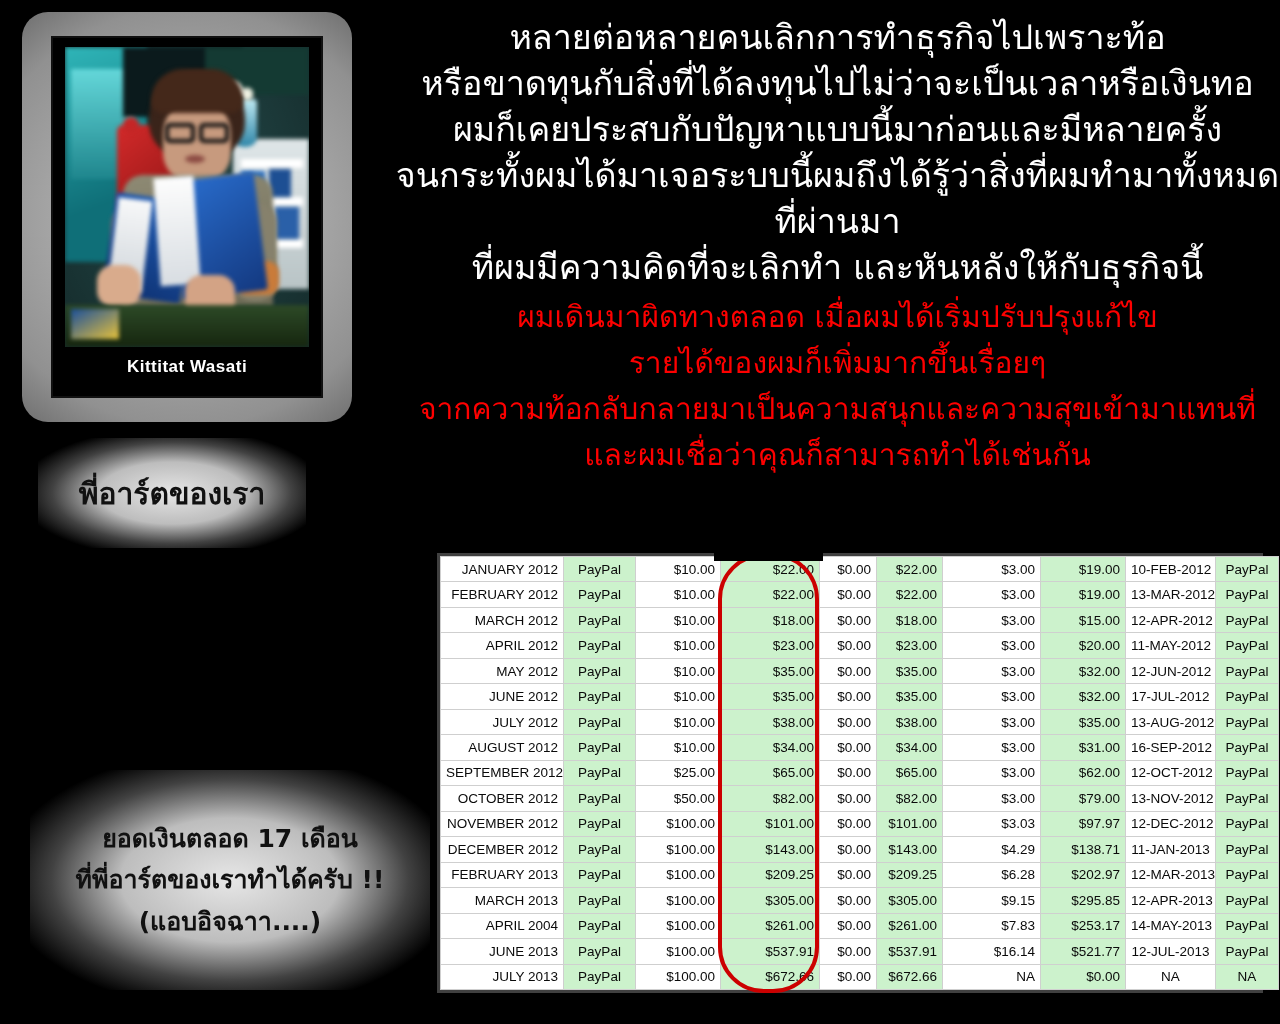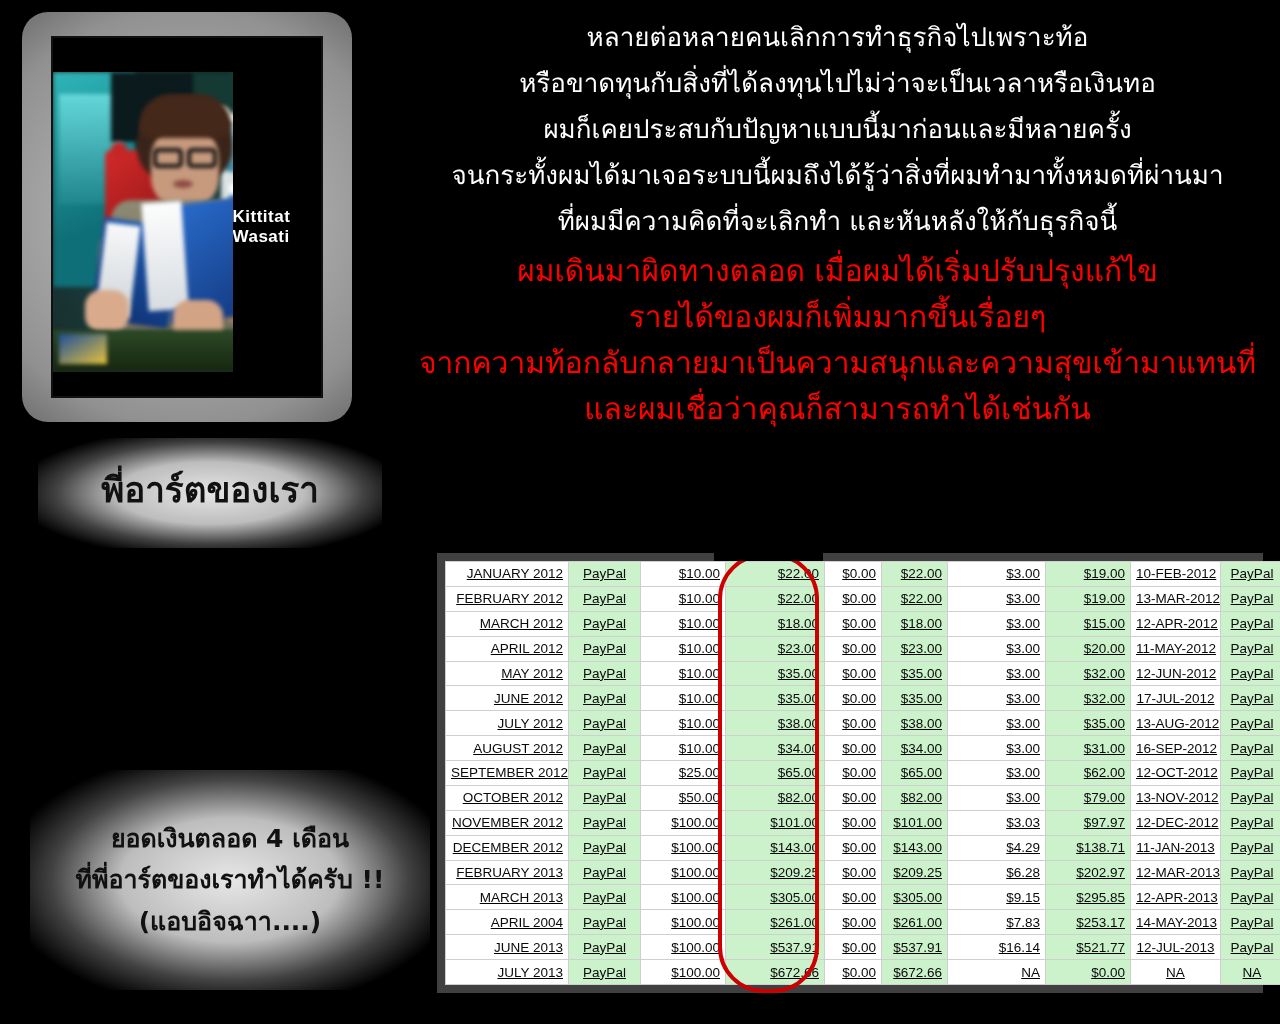--- a/index.html
+++ b/index.html
@@ -13,21 +13,21 @@
     position:absolute; left:22px; top:12px; width:330px; height:410px;
     background:
       radial-gradient(ellipse 190% 150% at 50% 50%, rgba(210,210,210,0.95) 0%, rgba(170,170,170,0.85) 34%, rgba(90,90,90,0.55) 58%, rgba(0,0,0,0) 76%);
     border-radius:26px;
     display:flex; align-items:center; justify-content:center;
   }
   #photo-inner {
     position:relative;
     width:272px; height:362px; background:#000;
     border:2px solid #111;
-    display:flex; align-items:center;
+    display:flex; flex-direction:column; align-items:center;
     padding-top:9px;
   }
   #photo-img {
     width:244px; height:300px;
     position:relative; overflow:hidden;
     background:#1d3c3c;
   }
   
   .ph { position:absolute; filter:blur(2.2px); }
   #ph-wallL { left:0; top:0; width:82px; height:215px; background:linear-gradient(160deg,#2fb5b8,#0f6f78 70%); }
@@ -76,35 +76,35 @@
 
   
   .glow-cap {
     position:absolute; color:#111; font-weight:bold;
     font-family:"DejaVu Sans", sans-serif;
     text-align:center;
     background:
       radial-gradient(ellipse 72% 74% at 50% 50%, rgba(235,235,235,.98) 0%, rgba(205,205,205,.92) 38%, rgba(120,120,120,.55) 62%, rgba(0,0,0,0) 80%);
     display:flex; flex-direction:column; align-items:center; justify-content:center;
   }
-  #cap-1 { left:38px; top:438px; width:344px; height:110px; font-size:35px;font-family:Liberation Mono, monospace; }
+  #cap-1 { left:38px; top:438px; width:268px; height:110px; font-size:30px; }
   #cap-1 .t { line-height:1.1; }
   #cap-2 { left:30px; top:770px; width:400px; height:220px; font-size:25px; line-height:1.65; }
 
   
   #thai-block { position:absolute; left:395px; top:14px; width:885px; text-align:center; }
   .tline { font-family:"DejaVu Sans", sans-serif; }
-  .tl-white { color:#fff; font-size:26px; line-height:46px; }
+  .tl-white { color:#fff; font-size:34px; line-height:46px; }
   .tl-red   { color:#fe0000; font-size:30px; line-height:46px; }
   #tl-gap { height:4px; }
 
   
   #table-wrap {
     position:absolute; left:437px; top:553px; width:826px; height:440px;
-    border:8px solid #404040; background:#ef4444;text-decoration:underline;
+    border:3px solid #404040; background:#ef4444;
   }
   table#ledger { width:100%; height:100%; border-collapse:collapse; table-layout:fixed;
     font-family:"Liberation Sans", sans-serif; font-size:13.5px; color:#0a0a0a; }
   table#ledger td { border:1px solid #cfcfcf; padding:0 5px; height:23.1px; white-space:nowrap; overflow:hidden; }
   .c-white { background:#ffffff; }
   .c-green { background:#ccf2cc; }
   .ta-r { text-align:right; }
   .ta-c { text-align:center; }
 
   
@@ -175,21 +175,21 @@
       </div>
       <div id="photo-name">Kittitat Wasati</div>
     </div>
   </div>
 
   <div id="cap-1" class="glow-cap">
     <span class="t">พี่อาร์ตของเรา</span>
   </div>
 
   <div id="cap-2" class="glow-cap">
-    <span>ยอดเงินตลอด  4  เดือน</span>
+    <span>ยอดเงินตลอด  17  เดือน</span>
     <span>ที่พี่อาร์ตของเราทำได้ครับ  !!</span>
     <span>(แอบอิจฉาา....)</span>
   </div>
 
   <div id="thai-block">
     <div class="tline tl-white">หลายต่อหลายคนเลิกการทำธุรกิจไปเพราะท้อ</div>
     <div class="tline tl-white">หรือขาดทุนกับสิ่งที่ได้ลงทุนไปไม่ว่าจะเป็นเวลาหรือเงินทอ</div>
     <div class="tline tl-white">ผมก็เคยประสบกับปัญหาแบบนี้มาก่อนและมีหลายครั้ง</div>
     <div class="tline tl-white">จนกระทั้งผมได้มาเจอระบบนี้ผมถึงได้รู้ว่าสิ่งที่ผมทำมาทั้งหมดที่ผ่านมา</div>
     <div class="tline tl-white">ที่ผมมีความคิดที่จะเลิกทำ  และหันหลังให้กับธุรกิจนี้</div>

